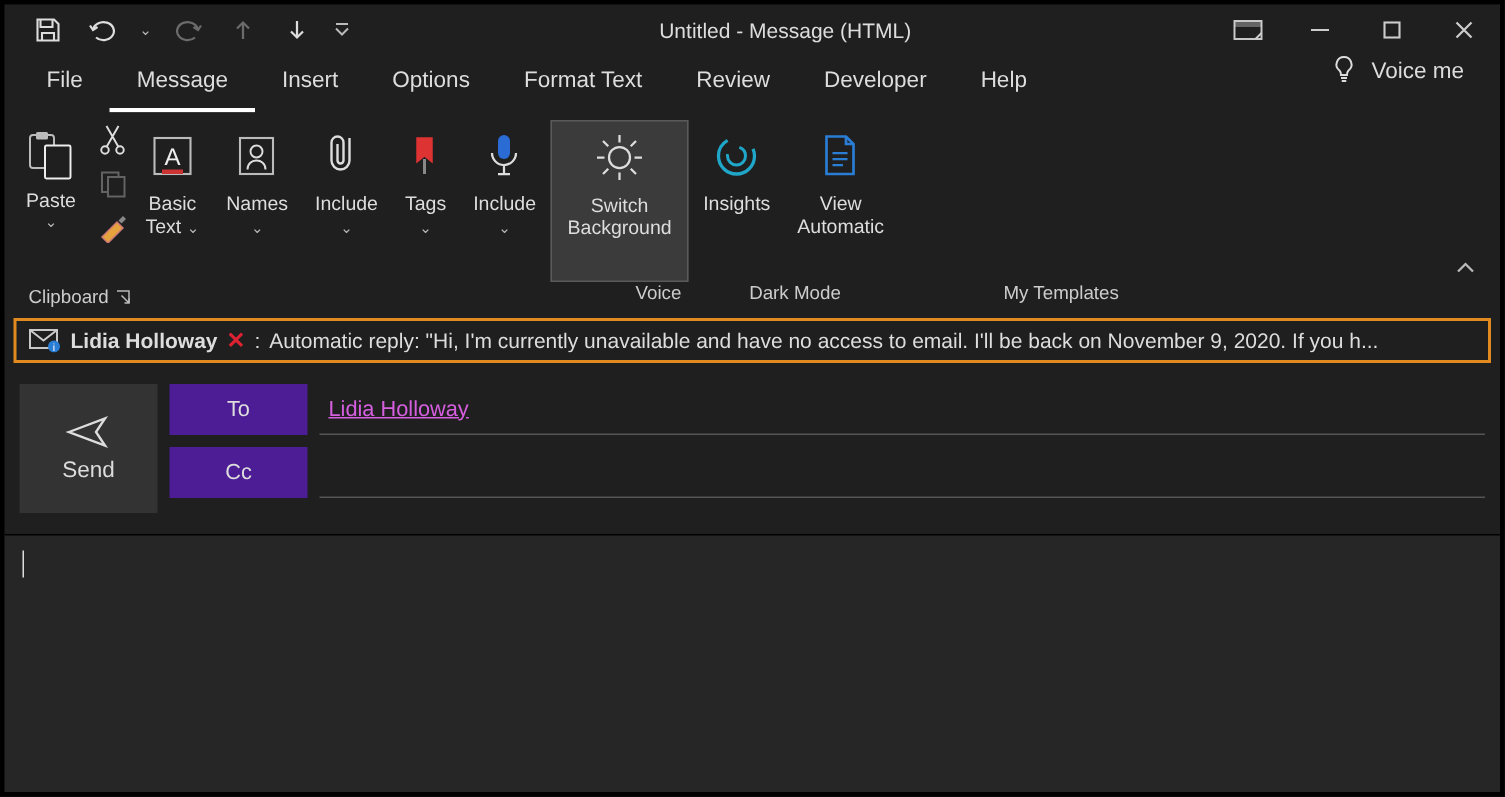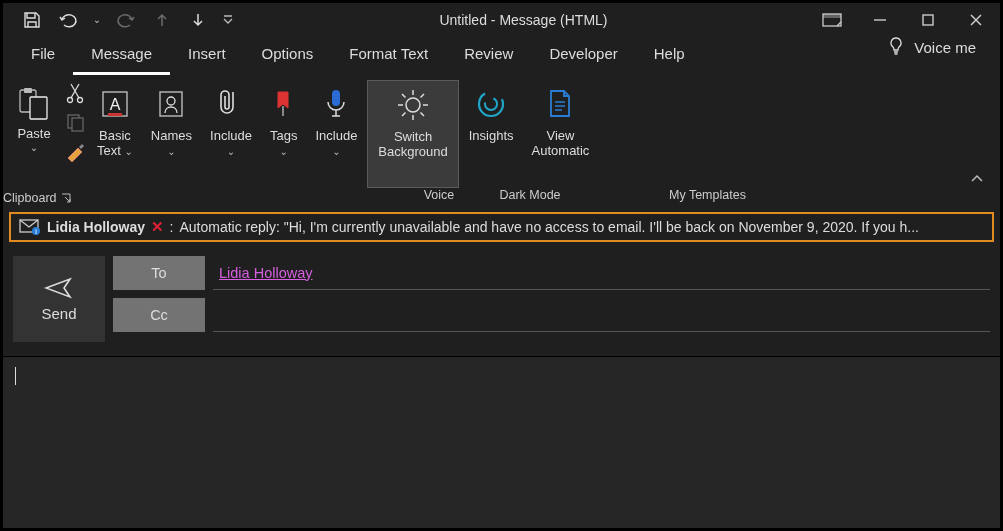--- a/index.html
+++ b/index.html
@@ -39,21 +39,21 @@
 
   
   .notice { margin:4px 6px; border:2px solid #e08a1f; background:#1f1f1f; color:#ddd; display:flex; align-items:center; padding:4px 8px; font-size:14px; gap:6px; white-space:nowrap; overflow:hidden; }
   .notice strong { font-weight:600; }
   .red-x { color:#d23; font-weight:bold; font-size:15px; }
 
   
   .compose { display:flex; gap:8px; padding:10px 10px 0 10px; }
   .send-btn { width:92px; height:86px; background:#333333; display:flex; flex-direction:column; align-items:center; justify-content:center; color:#ddd; font-size:15px; gap:6px; }
   .addr-col { display:flex; flex-direction:column; gap:8px; }
-  .addr-btn { width:92px; height:34px; background:#737373; display:flex; align-items:center; justify-content:center; color:#ddd; font-size:14.5px; }
+  .addr-btn { width:92px; height:34px; background:#4c1d95; display:flex; align-items:center; justify-content:center; color:#ddd; font-size:14.5px; }
   .fields { flex:1; display:flex; flex-direction:column; gap:8px; }
   .field-line { height:34px; border-bottom:1px solid #555; display:flex; align-items:center; padding:0 6px; }
   .field-line.to a { color:#d65fe0; text-decoration:underline; font-size:14.5px; }
   .subject-row { display:flex; align-items:center; margin:14px 0 0 120px; gap:34px; }
   .subject-label { color:#ccc; font-size:15px; }
   .subject-input { flex:1; height:30px; border:none; border-bottom:1px solid #555; background:transparent; margin-right:20px; }
 
   
   .body-editor { flex:1; background:#262626; margin-top:14px; border-top:1px solid #000; }
   .cursor { width:1px; height:18px; background:#ddd; margin:10px 0 0 12px; }
@@ -281,21 +281,21 @@
       </div>
 
       <div class="ribbon-collapse">
         <svg width="14" height="10">
             <path d="M2 7l5-5 5 5" fill="none" stroke="#bbb" stroke-width="1.5"></path>
           </svg>
       </div>
     </div>
 
     <div style="display:flex;height:20px;color:#ccc;font-size:12.5px;">
-      <div style="width:104px;padding-left:0;display:flex;align-items:center;gap:4px">
+      <div style="width:104px;padding-left:16px;display:flex;align-items:center;gap:4px">
         <span>Clipboard</span>
         <span>
           <svg width="10" height="10">
               <path d="M1 1h8v8" fill="none" stroke="#bbb"></path>
               <path d="M4 4l5 5M9 6v3h-3" fill="none" stroke="#bbb"></path>
             </svg>
         </span>
       </div>
       <div style="width:296px"></div>
       <div style="width:72px;text-align:center"><span>Voice</span></div>

